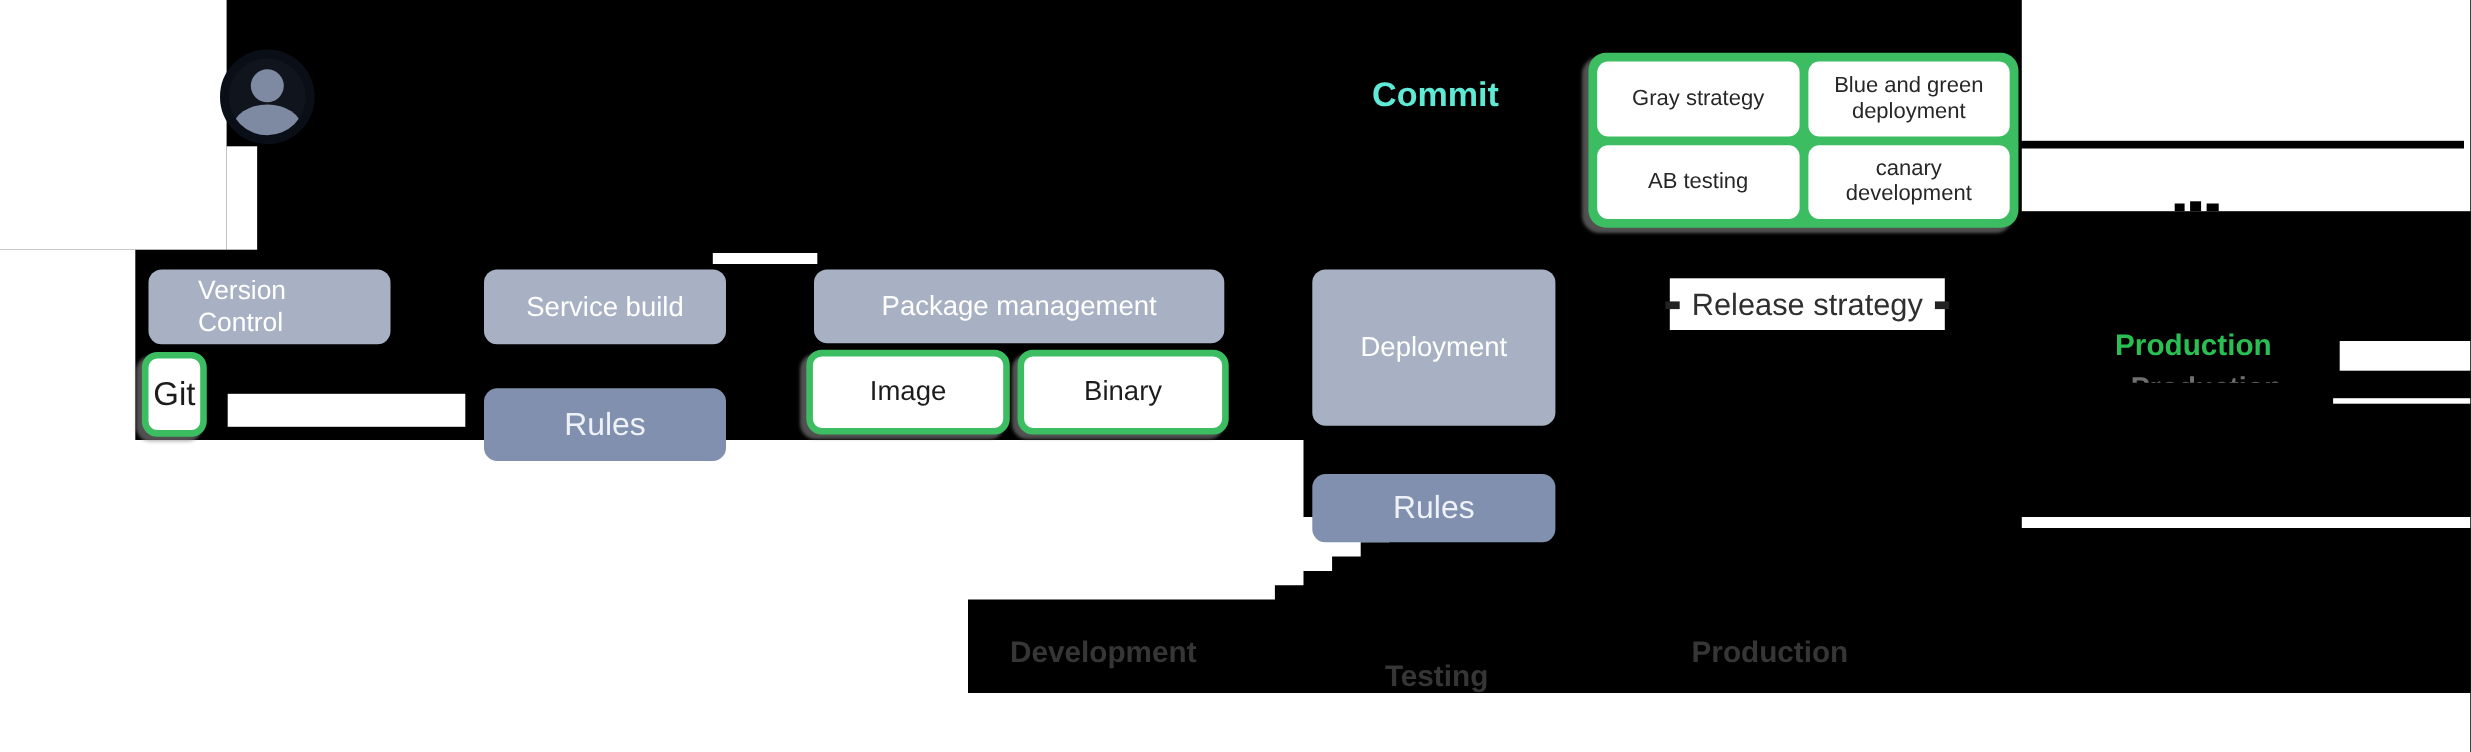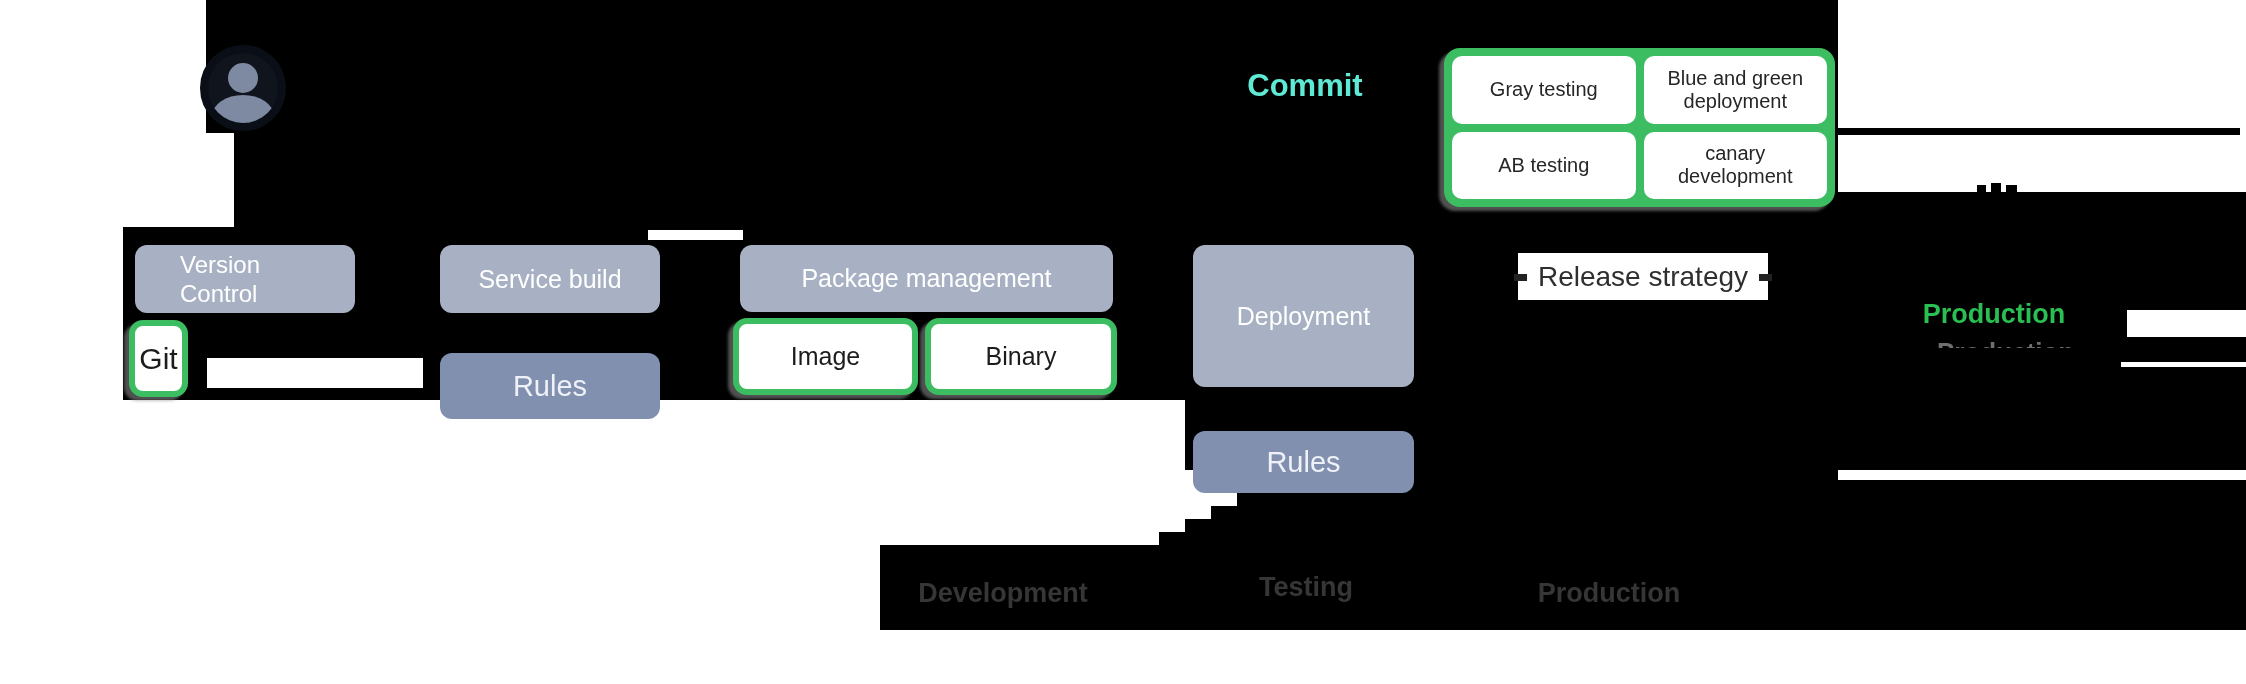--- a/index.html
+++ b/index.html
@@ -95,30 +95,30 @@
 
   <div class="node leaf-node" style="left:733px;top:318px;width:185px;height:77px;font-size:25px;">Image</div>
 
   <div class="node leaf-node" style="left:925px;top:318px;width:192px;height:77px;font-size:25px;">Binary</div>
 
   <div class="node gray-node" style="left:1193px;top:245px;width:221px;height:142px;">Deployment</div>
 
   <div class="node rules-node" style="left:1193px;top:400px;width:221px;height:62px;">Rules</div>
 
   <div class="release-group">
-    <div class="release-cell">Gray testing</div>
+    <div class="release-cell">Gray strategy</div>
     <div class="release-cell">Blue and green deployment</div>
     <div class="release-cell">AB testing</div>
     <div class="release-cell">canary development</div>
   </div>
 
   <div class="release-strategy">Release strategy</div>
 
   <div class="txt prod-green">Production</div>
   <div class="txt prod-echo">Production</div>
 
   <div class="txt env-label" style="left:853px;top:566px;">Development</div>
-  <div class="txt env-label" style="left:1156px;top:560px;">Testing</div>
+  <div class="txt env-label" style="left:1156px;top:588px;">Testing</div>
   <div class="txt env-label" style="left:1459px;top:566px;">Production</div>
 
   <div class="wr" style="left:648px;top:230px;width:95px;height:10px;z-index:3;"></div>
 
 </div>
 
 </body></html>

